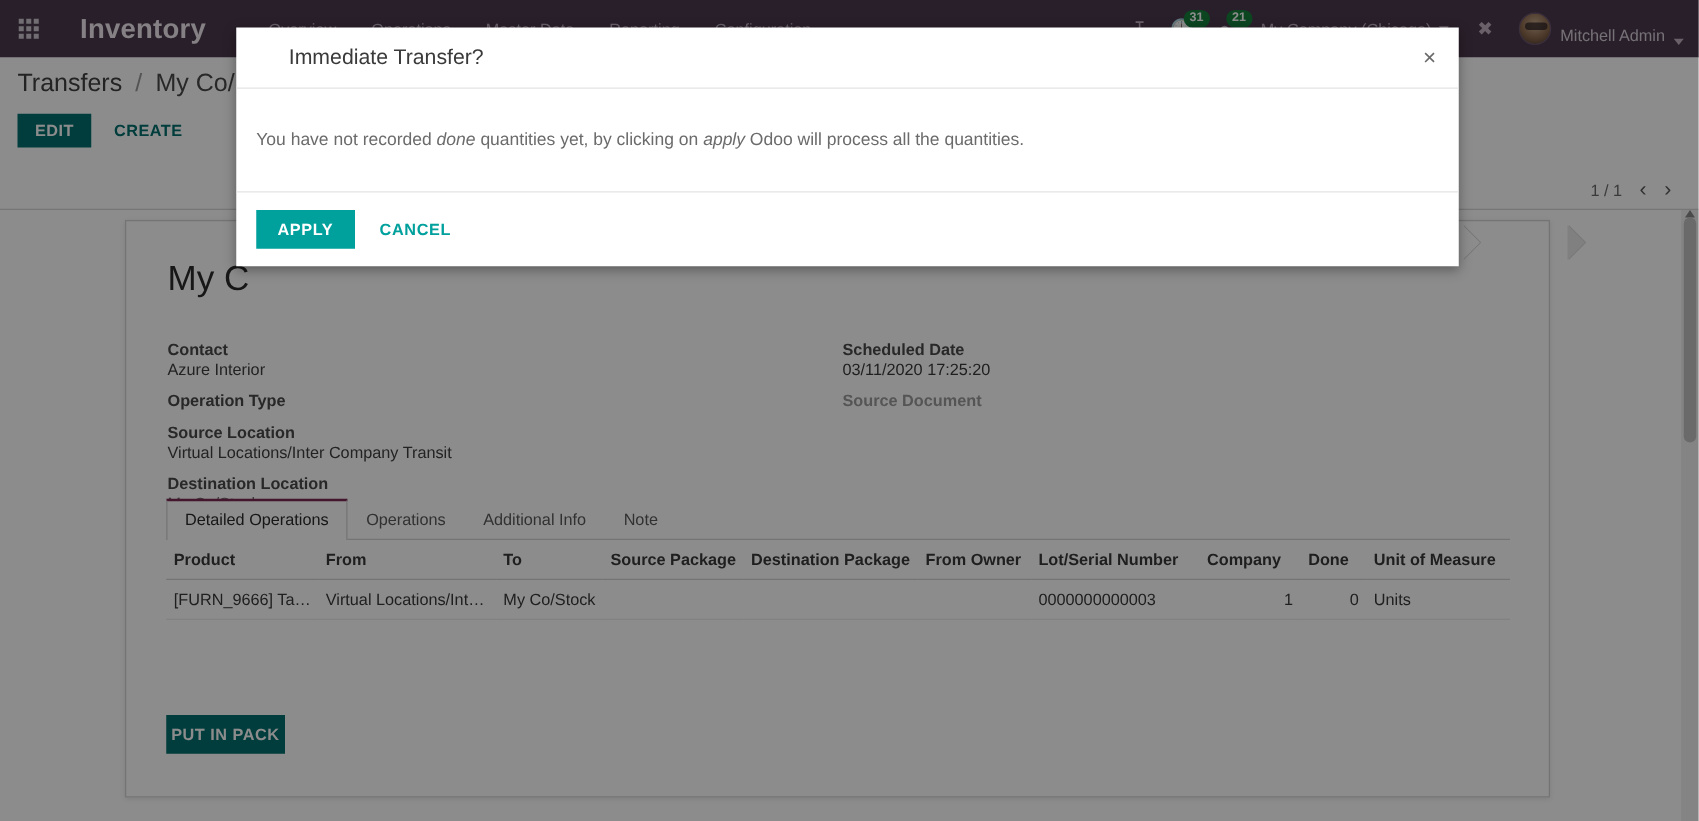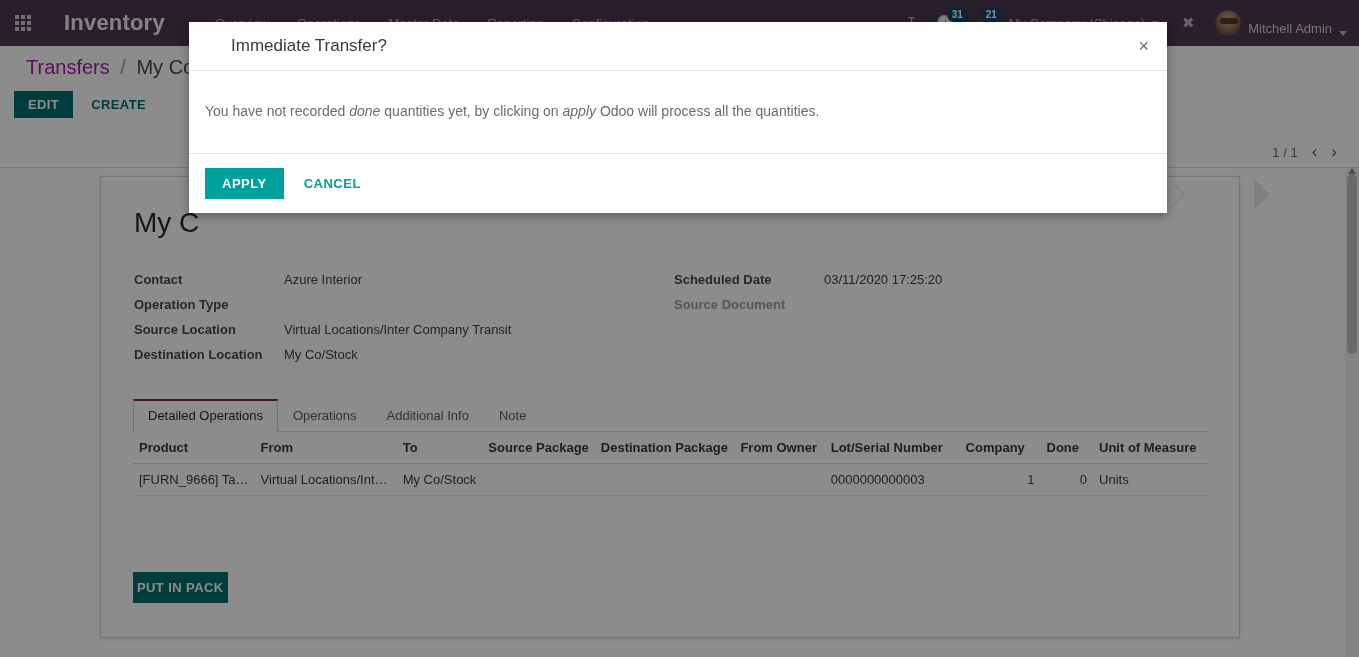--- a/index.html
+++ b/index.html
@@ -25,21 +25,21 @@
   .brand {
     font-size: 22px; font-weight: bold; color: #f0eaf1; margin-left: 18px; letter-spacing: .2px;
   }
   .menus { display: flex; margin-left: 36px; gap: 0px; }
   .menus .menu-item {
     font-size: 13px; color: #bfb0c2; padding: 6px 14px; white-space: nowrap;
   }
   .nav-right { margin-left: auto; display: flex; align-items: center; height: 46px; padding-right: 12px; gap: 4px; }
   .nav-icon { position: relative; width: 30px; height: 46px; display: flex; align-items: center; justify-content: center; color: #bfb0c2; font-size: 15px; }
   .badge {
-    position: absolute; top: 8px; left: 16px; background: #0c4a6e; color: #fff;
+    position: absolute; top: 8px; left: 16px; background: #15803d; color: #fff;
     font-size: 10px; font-weight: bold; border-radius: 9px; padding: 1px 5px; line-height: 12px; text-align: center;
   }
   .company-sel { font-size: 13px; color: #bfb0c2; padding: 0 10px; display: flex; align-items: center; gap: 6px; white-space: nowrap;}
   .caret { width: 0; height: 0; border-left: 4px solid transparent; border-right: 4px solid transparent; border-top: 5px solid #bfb0c2; }
   .avatar {
     width: 26px; height: 26px; border-radius: 50%;
     background: radial-gradient(circle at 50% 35%, #c8a98a 0%, #8d6a4e 55%, #4a382b 100%);
     border: 1px solid #6b566d; overflow: hidden; position: relative;
   }
   .avatar::after {
@@ -47,21 +47,21 @@
     background: #2b2124; border-radius: 3px; opacity: .75;
   }
   .user-name { font-size: 13px; color: #d7cdd9; display:flex; align-items:flex-end; gap:7px; padding-left: 8px;}
 
   
   .control-panel {
     position: absolute; top: 46px; left: 0; width: 1359px; height: 122px;
     background: #ffffff; border-bottom: 1px solid #d8d8d8;
   }
   .breadcrumb { position: absolute; top: 10px; left: 14px; font-size: 20px; }
-  .bc-root { color: #a21caf; margin-left: 12px; }
+  .bc-root { color: #404040; }
   .bc-sep { color: #9a9a9a; margin: 0 5px; }
   .bc-cur { color: #4a4a4a; }
   .btn-row { position: absolute; top: 45px; left: 14px; display: flex; align-items: center; gap: 8px;}
   .btn-primary {
     background: #00706e; color: #fff; font-size: 13px; font-weight: bold;
     padding: 6px 14px; letter-spacing: .4px; border: none;
   }
   .btn-link {
     background: transparent; color: #00706e; font-size: 13px; font-weight: bold;
     padding: 6px 10px; letter-spacing: .4px; border: none;
@@ -94,21 +94,21 @@
   
   .sheet-bg { position: absolute; top: 168px; left: 0; width: 1359px; height: 489px; background: #fff; }
   .sheet {
     position: absolute; top: 176px; left: 100px; width: 1140px; height: 462px;
     background: #fff; border: 1px solid #d4d4d4; box-shadow: 0 1px 4px rgba(0,0,0,.10);
   }
   .record-title { position: absolute; top: 30px; left: 33px; font-size: 28px; color: #2b2b2b; }
   .form-grid { position: absolute; top: 95px; left: 33px; width: 1060px; display: flex; }
   .form-col { display: flex; flex-direction: column; gap: 9px; }
   .form-col.left { width: 540px; }
-  .form-row { display: flex; font-size: 13px; line-height: 16px; }
+  .form-row { display: flex; font-size: 13px; line-height: 16px; flex-direction: column; }
   .flabel { width: 150px; font-weight: bold; color: #4a4a4a; }
   .flabel.muted { color: #9b9b9b; }
   .fvalue-link { color: #404040; }
   .fvalue { color: #3a3a3a; }
 
   
   .notebook { position: absolute; top: 222px; left: 32px; width: 1075px; }
   .tabs { display: flex; border-bottom: 1px solid #d4d4d4; }
   .tab {
     font-size: 13px; color: #5a5a5a; padding: 8px 14px;

